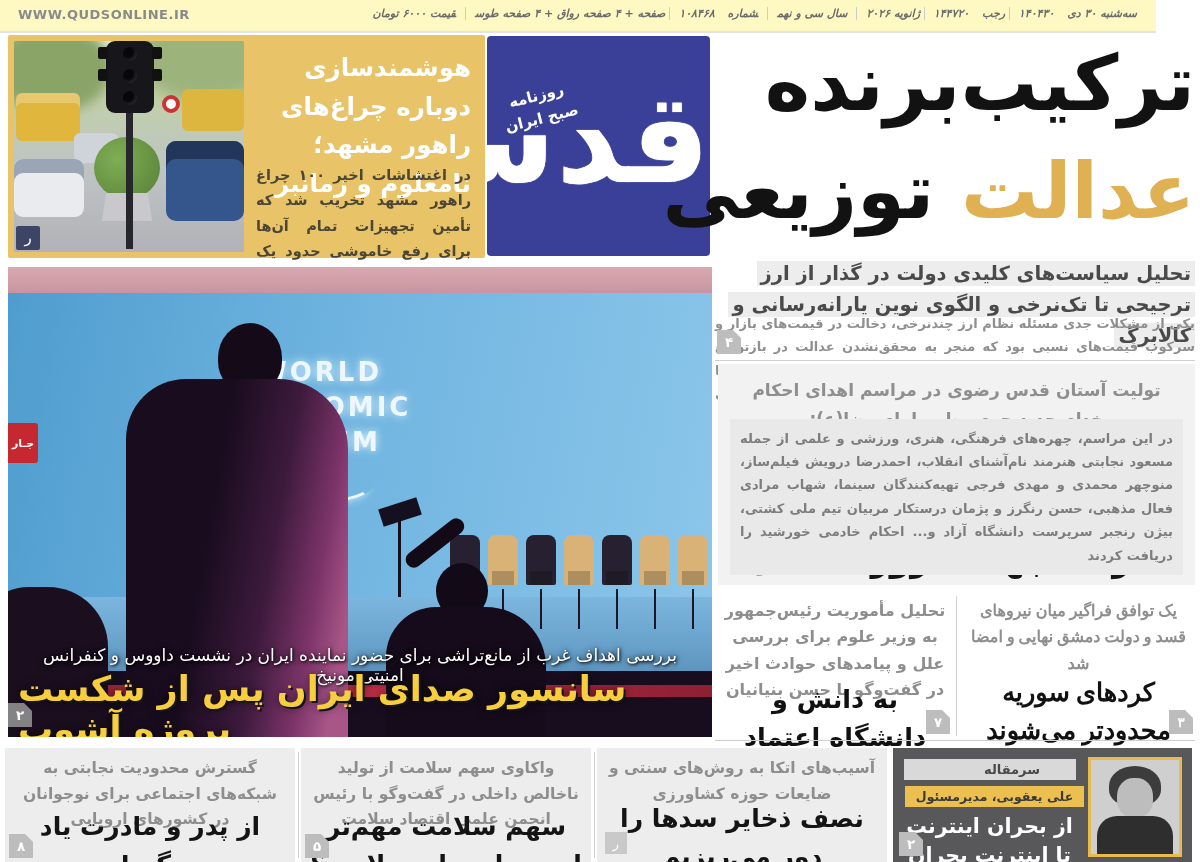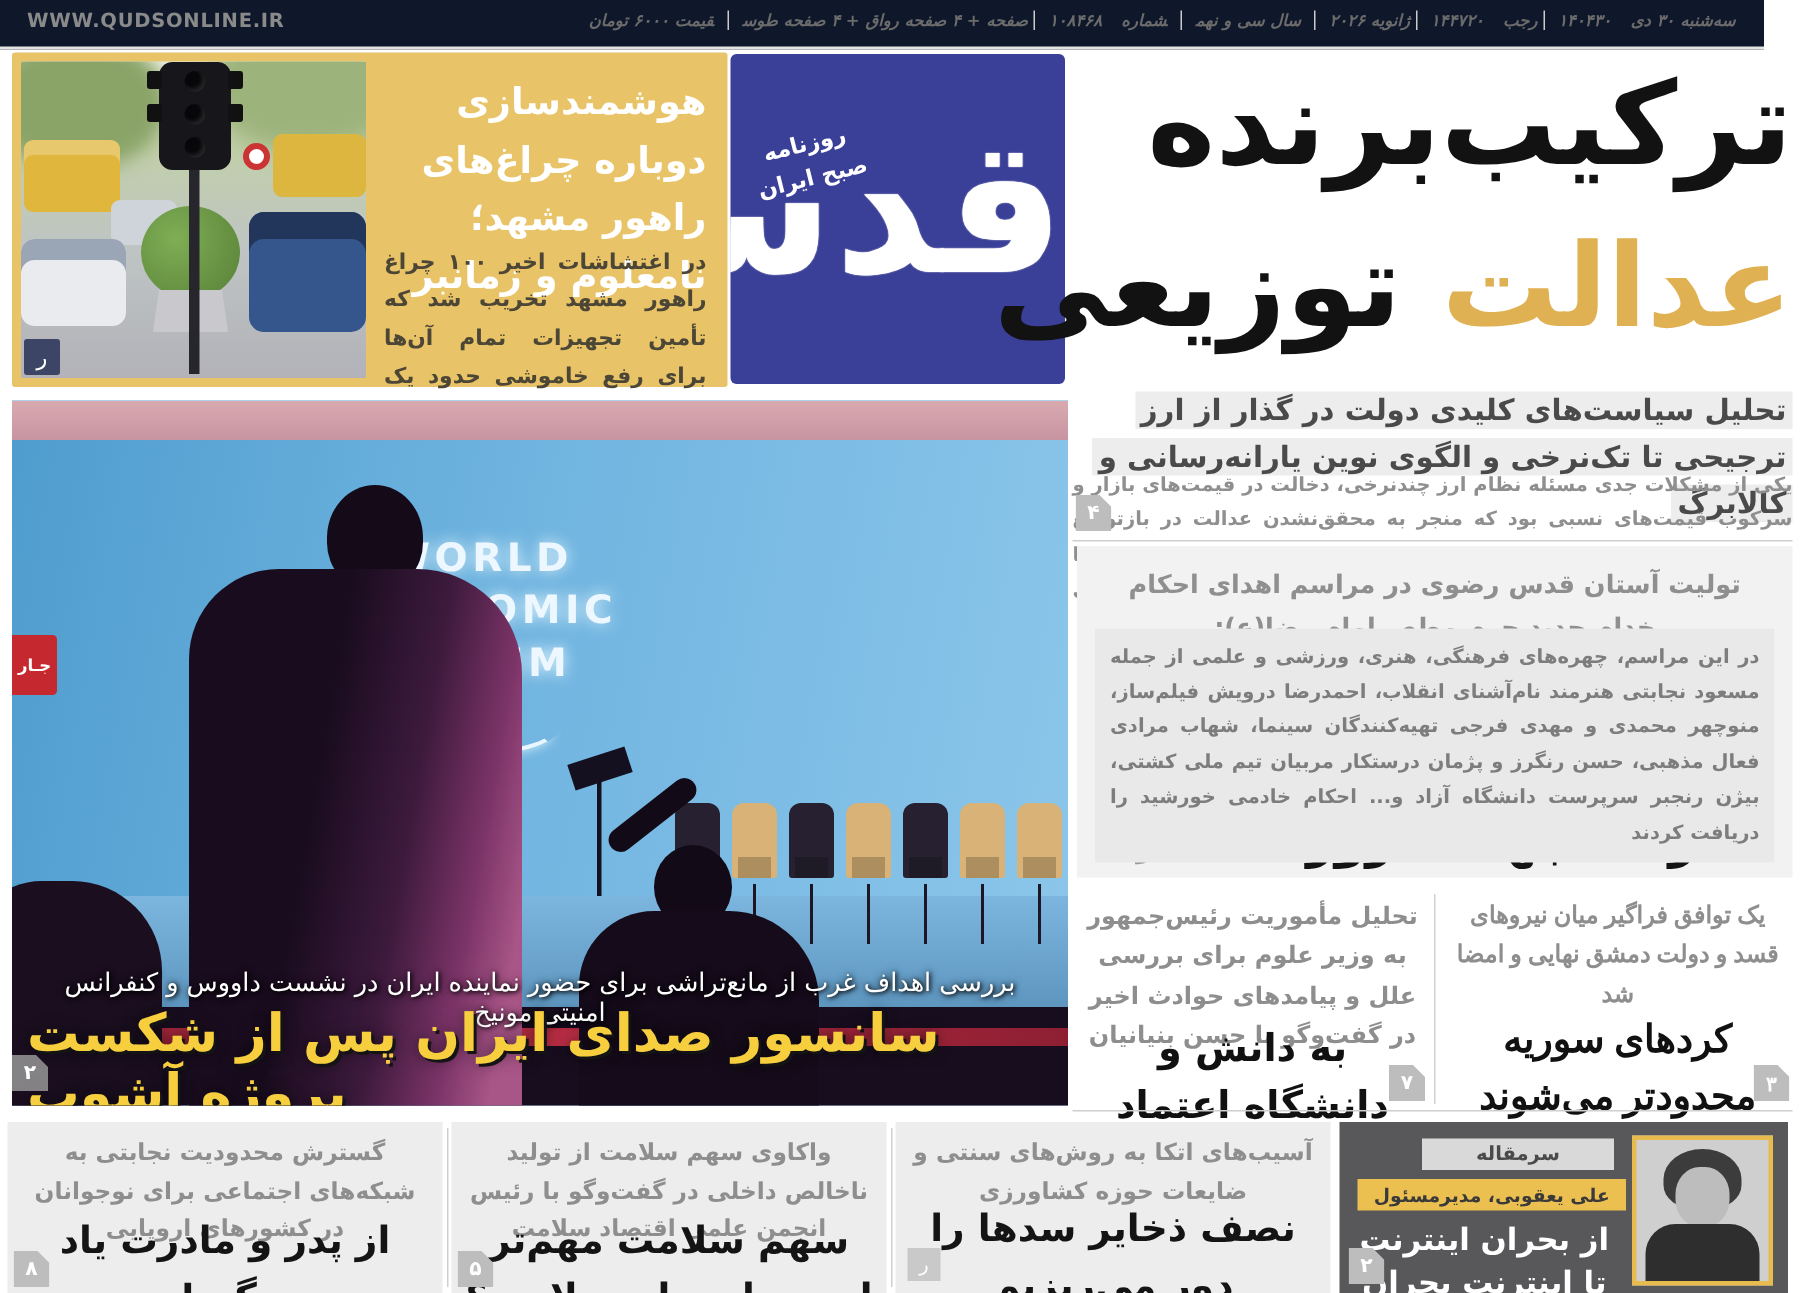--- a/index.html
+++ b/index.html
@@ -1,21 +1,21 @@
 <!DOCTYPE html>
 <html lang="fa" dir="rtl"><head>
 <meta charset="utf-8">
 <style>
   html,body{margin:0;padding:0;background:#fff;}
   .page{position:relative;width:1200px;height:862px;background:#fff;overflow:hidden;
         font-family:"DejaVu Sans",sans-serif;direction:rtl;}
   .abs{position:absolute;}
 
   
-  .topbar{left:0;top:0;width:1156px;height:31px;border-bottom:2px solid #e3e3e3;background:#0f172a;padding-left:20px;}
+  .topbar{left:0;top:0;width:1156px;height:31px;border-bottom:2px solid #e3e3e3;background:#fef9c3;}
   .site-url{left:18px;top:7px;direction:ltr;font-size:13px;font-weight:bold;color:#8a8a8a;letter-spacing:.5px;}
   .dateline{right:10px;top:7px;font-size:11px;color:#6b6b6b;font-weight:bold;white-space:nowrap;font-style:italic;}
   .dateline span{padding:0 9px;border-left:1px solid #ccc;}
   .dateline span:last-child{border-left:none;}
 
   
   .ybox{left:8px;top:35px;width:477px;height:223px;background:#e9c367;border-radius:2px;}
   .tphoto{left:6px;top:6px;width:230px;height:211px;background:linear-gradient(#eef1e2 0%,#c2d0a8 26%,#bec4c4 60%,#b2b2b8 100%);overflow:hidden;border-radius:1px;}
   .tp-tree1{left:-22px;top:-18px;width:120px;height:90px;border-radius:50%;background:#8aa468;filter:blur(6px);}
   .tp-tree2{left:120px;top:-26px;width:140px;height:86px;border-radius:50%;background:#9db37c;filter:blur(7px);}
@@ -119,21 +119,21 @@
   .bmark{left:8px;bottom:8px;width:22px;height:22px;background:#c9c9c9;color:#fff;font-size:13px;
          display:flex;align-items:center;justify-content:center;}
 
   
   .edit{left:893px;top:748px;width:299px;height:114px;background:#58585a;}
   .ed-photo{right:10px;top:9px;width:88px;height:94px;border:3px solid #e7bb4e;background:#cfcfcf;overflow:hidden;}
   .ed-hair{left:18px;top:6px;width:52px;height:40px;border-radius:50% 50% 40% 40%;background:#3c3c3c;}
   .ed-face{left:26px;top:18px;width:36px;height:40px;border-radius:45%;background:#bdbdbd;}
   .ed-suit{left:6px;top:56px;width:76px;height:40px;border-radius:20px 20px 0 0;background:#2e2e2e;}
   .ed-tag{right:116px;top:11px;width:128px;height:21px;background:#d9d9d9;color:#4a4a4a;font-size:13px;font-weight:bold;
-          display:flex;align-items:center;justify-content:center;}
+          display:flex;align-items:center;justify-content:center;padding-left:44px;}
   .ed-byline{right:108px;left:12px;top:38px;height:21px;background:#ecc050;color:#3a3a3a;font-size:12.5px;font-weight:bold;
              display:flex;align-items:center;justify-content:center;}
   .ed-head{right:112px;left:6px;top:64px;text-align:center;color:#fff;font-weight:bold;font-size:20.5px;line-height:1.4;}
 </style>
 </head>
 <body>
 
 <div class="page">
 
   <div class="abs topbar">

